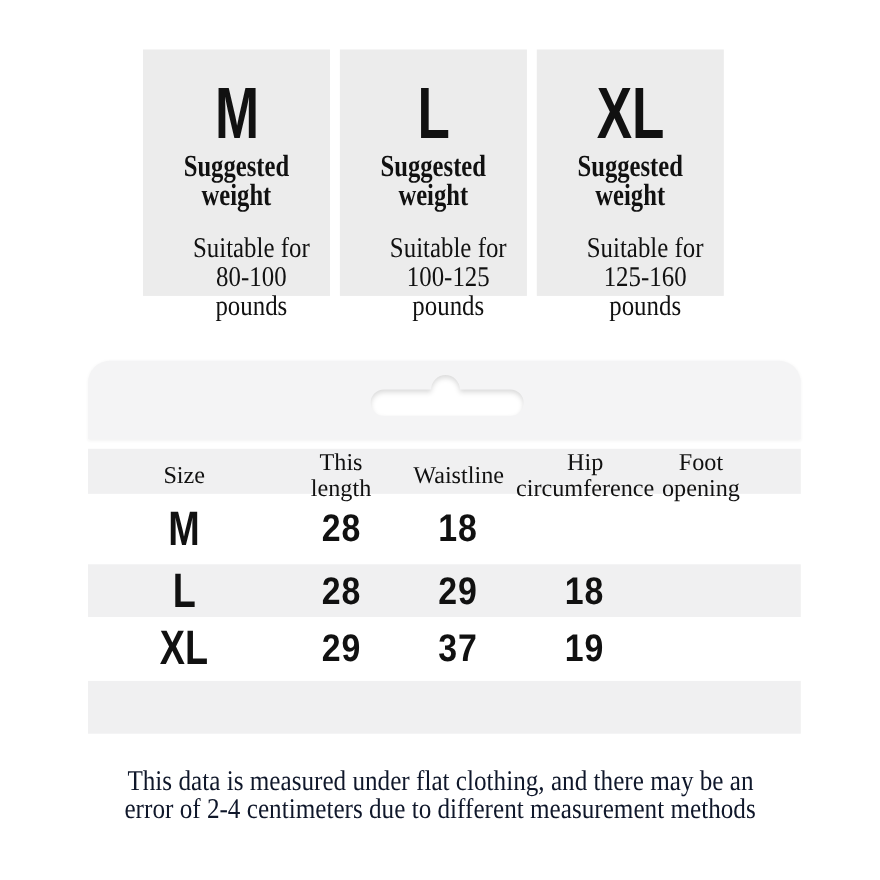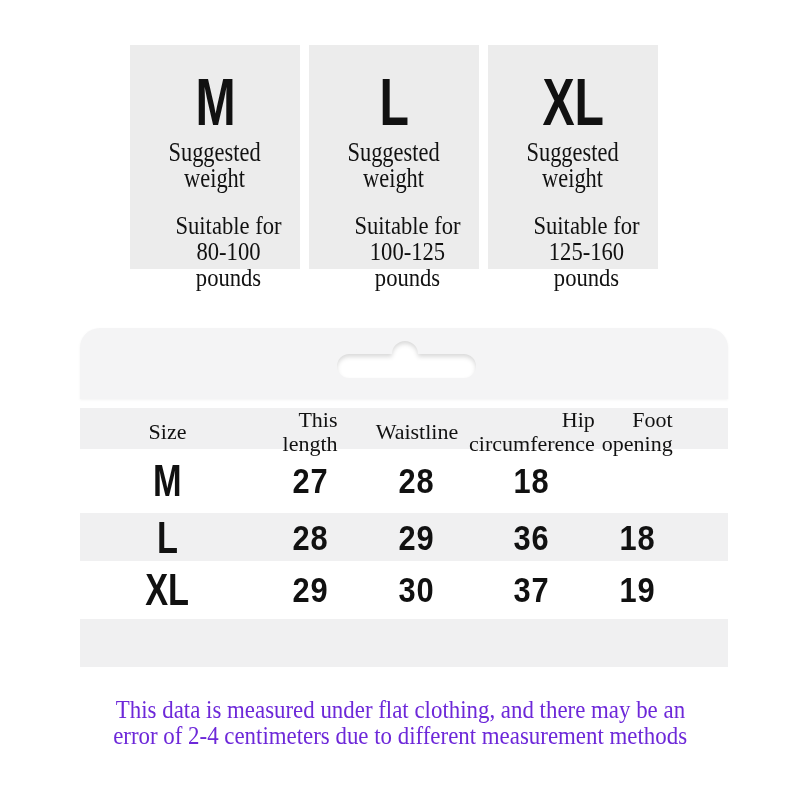--- a/index.html
+++ b/index.html
@@ -27,21 +27,21 @@
   .wcard .big {
     margin-top: 22px;
     font-family: "Liberation Sans", sans-serif;
     font-weight: 700;
     font-size: 66px;
     line-height: 70px;
   }
   .wcard .big span { display: inline-block; transform: scaleX(0.73); }
   .wcard .sugg {
     margin-top: 2px;
-    font-weight: 400;
+    font-weight: 700;
     font-size: 28px;
     line-height: 26px;
   }
   .wcard .sugg span { display: inline-block; white-space: pre-line; transform: scaleX(0.80); }
   .wcard .suit {
     margin-top: 22px;
     font-size: 26px;
     line-height: 26px;
     padding-left: 27px;
   }
@@ -69,21 +69,21 @@
   .row-header { height: 41px; }
   .row-m  { height: 64px; background: #ffffff; }
   .row-l  { height: 48px; }
   .row-xl { height: 58px; background: #ffffff; }
   .tag-bottom { height: 48px; background: #f0f0f1; }
 
   .hdr {
     font-size: 22px;
     line-height: 24px;
     white-space: pre-line;
-    text-align: right;
+    text-align: center;
   }
   .size-cell span {
     display: inline-block;
     font-family: "Liberation Sans", sans-serif;
     font-weight: 700;
     font-size: 44px;
     transform: scaleX(0.78);
   }
   .num span {
     display: inline-block;
@@ -94,21 +94,21 @@
     transform: scaleX(0.88);
   }
 
   
   .footnote {
     position: absolute; top: 697px; left: 0;
     width: 800px;
     text-align: center;
     font-size: 26px;
     line-height: 26px;
-    color: #6d28d9;
+    color: #0f172a;
   }
   .footnote .fline span {
     display: inline-block;
     white-space: nowrap;
     transform: scaleX(0.88);
   }
 </style>
 </head>
 <body>
 
@@ -166,59 +166,50 @@
       <div class="hdr">Foot
 opening</div>
       <div class="hdr"></div>
     </div>
 
     <div class="trow row-m">
       <div class="size-cell">
           <span>M</span>
         </div>
       <div class="num">
-          <span>27</span>
-        </div>
-      <div class="num">
           <span>28</span>
         </div>
       <div class="num">
           <span>18</span>
         </div>
       <div></div>
     </div>
 
     <div class="trow row-l band">
       <div class="size-cell">
           <span>L</span>
         </div>
       <div class="num">
           <span>28</span>
         </div>
       <div class="num">
           <span>29</span>
         </div>
       <div class="num">
-          <span>36</span>
-        </div>
-      <div class="num">
           <span>18</span>
         </div>
       <div></div>
     </div>
 
     <div class="trow row-xl">
       <div class="size-cell">
           <span>XL</span>
         </div>
       <div class="num">
           <span>29</span>
-        </div>
-      <div class="num">
-          <span>30</span>
         </div>
       <div class="num">
           <span>37</span>
         </div>
       <div class="num">
           <span>19</span>
         </div>
       <div></div>
     </div>
 

